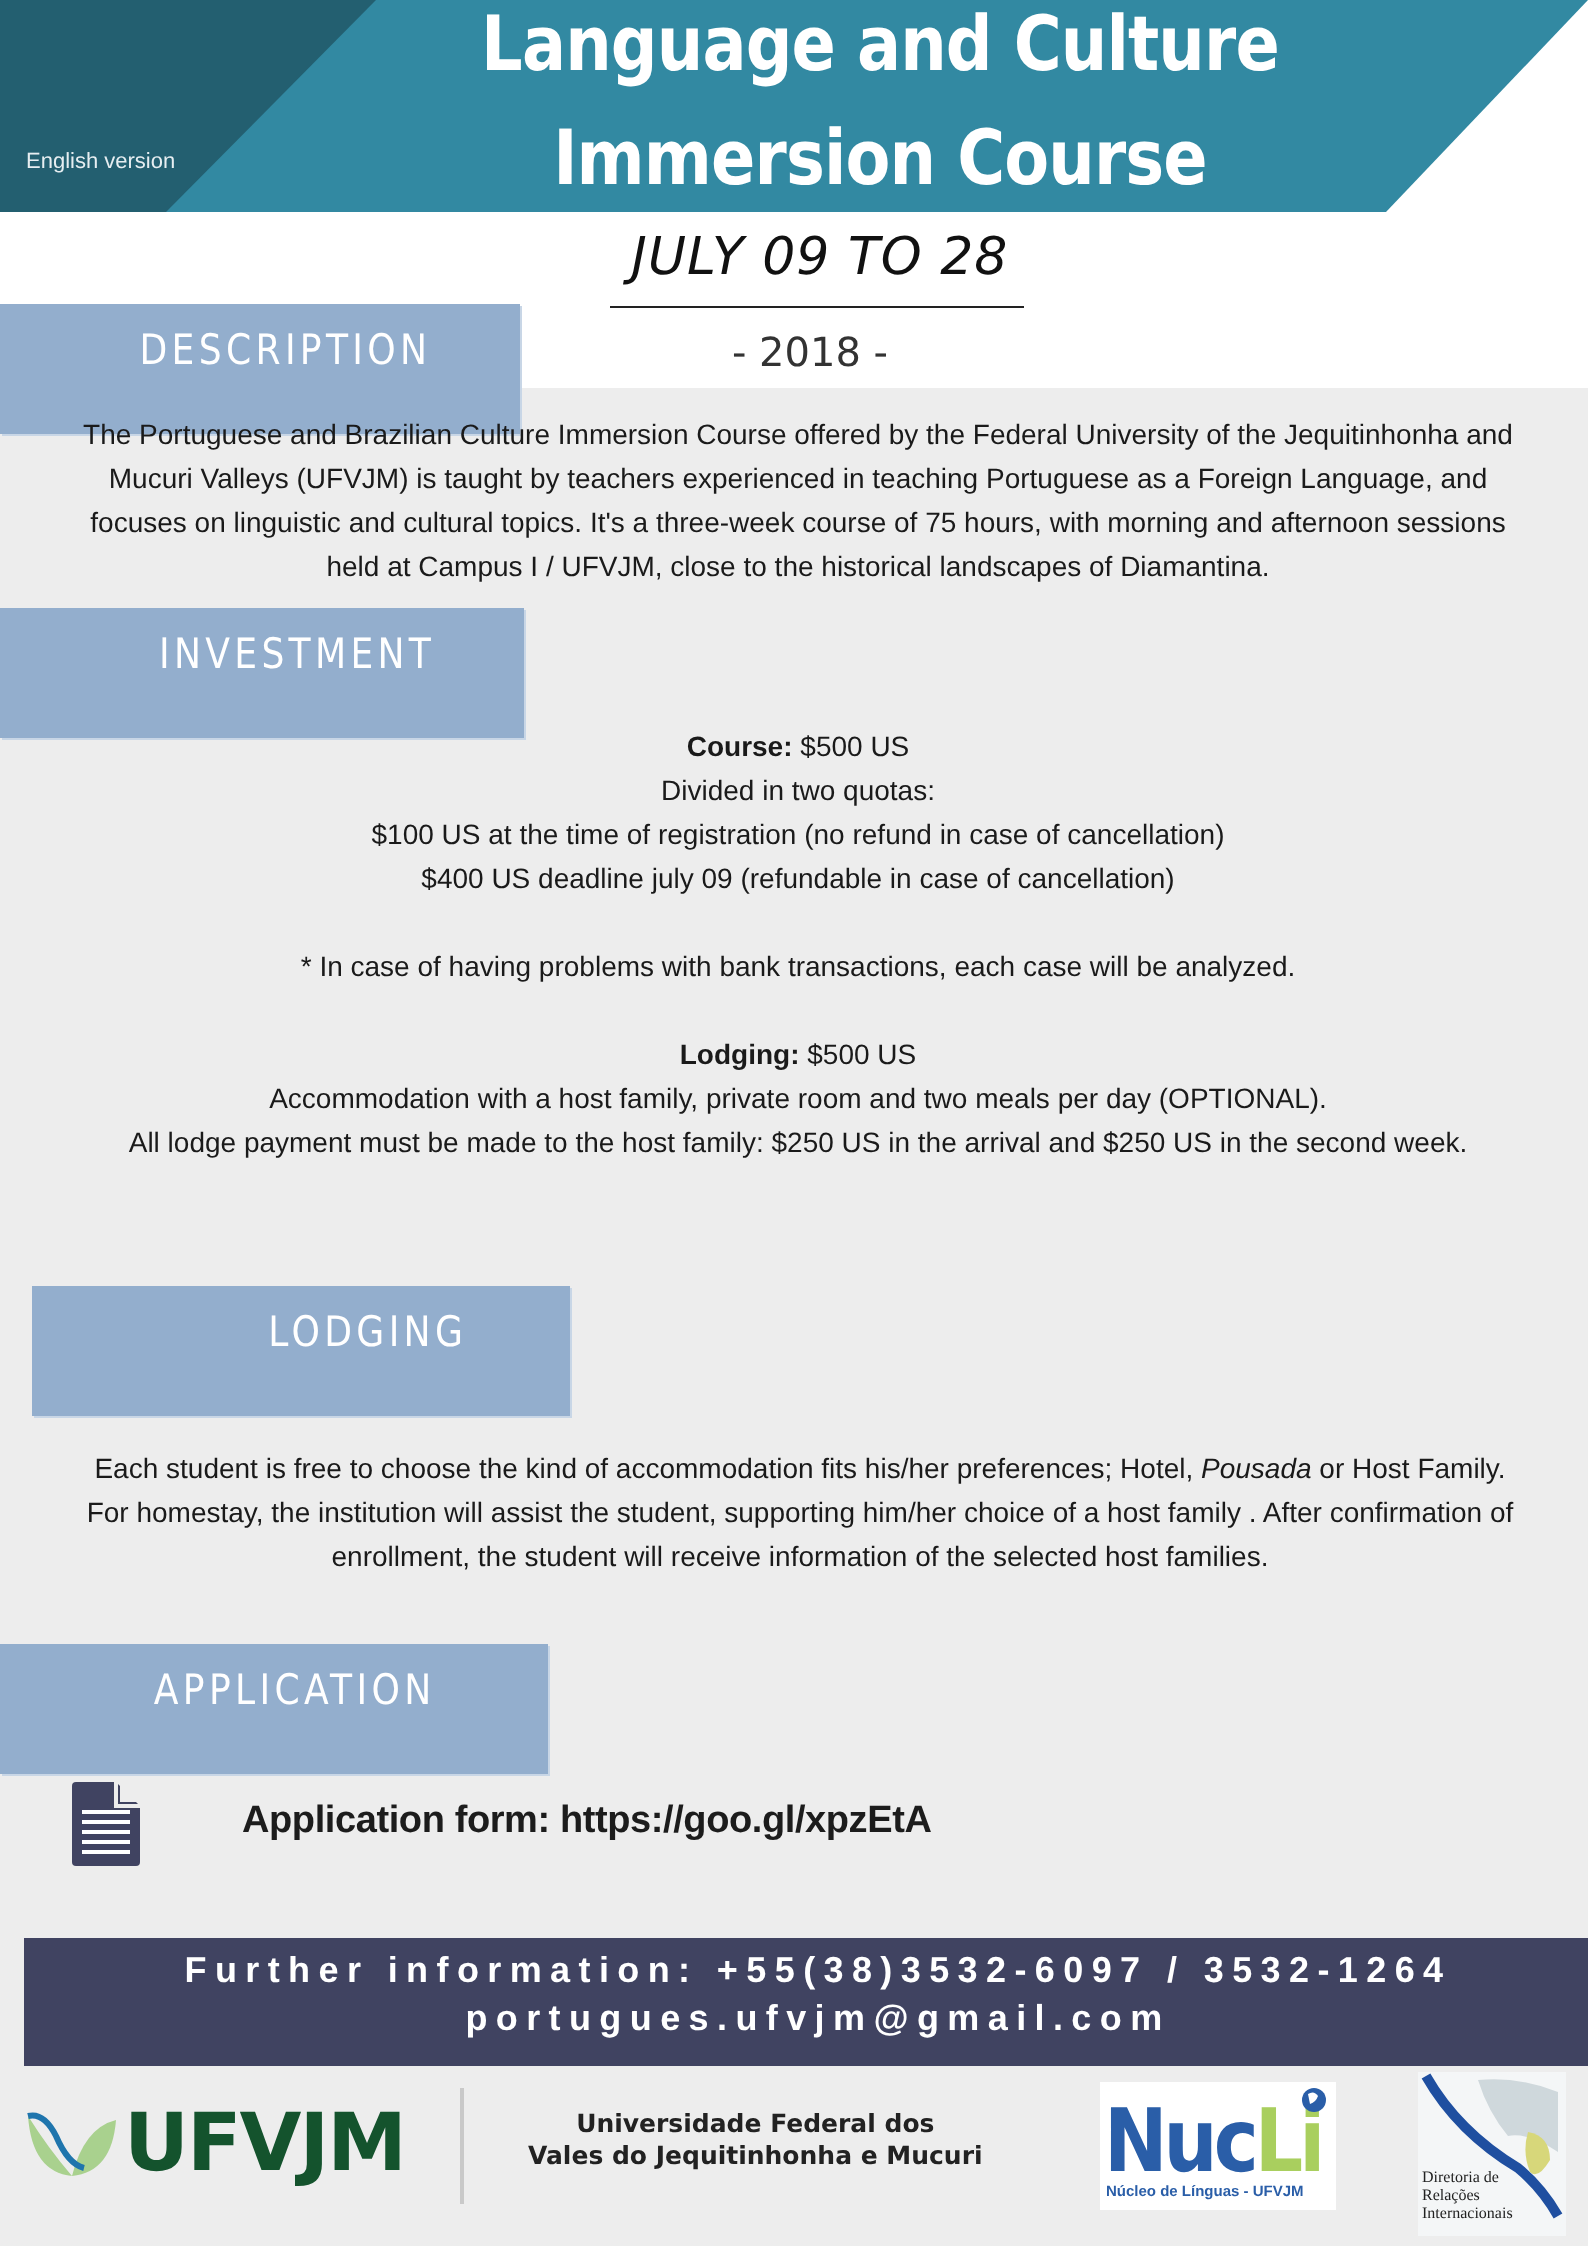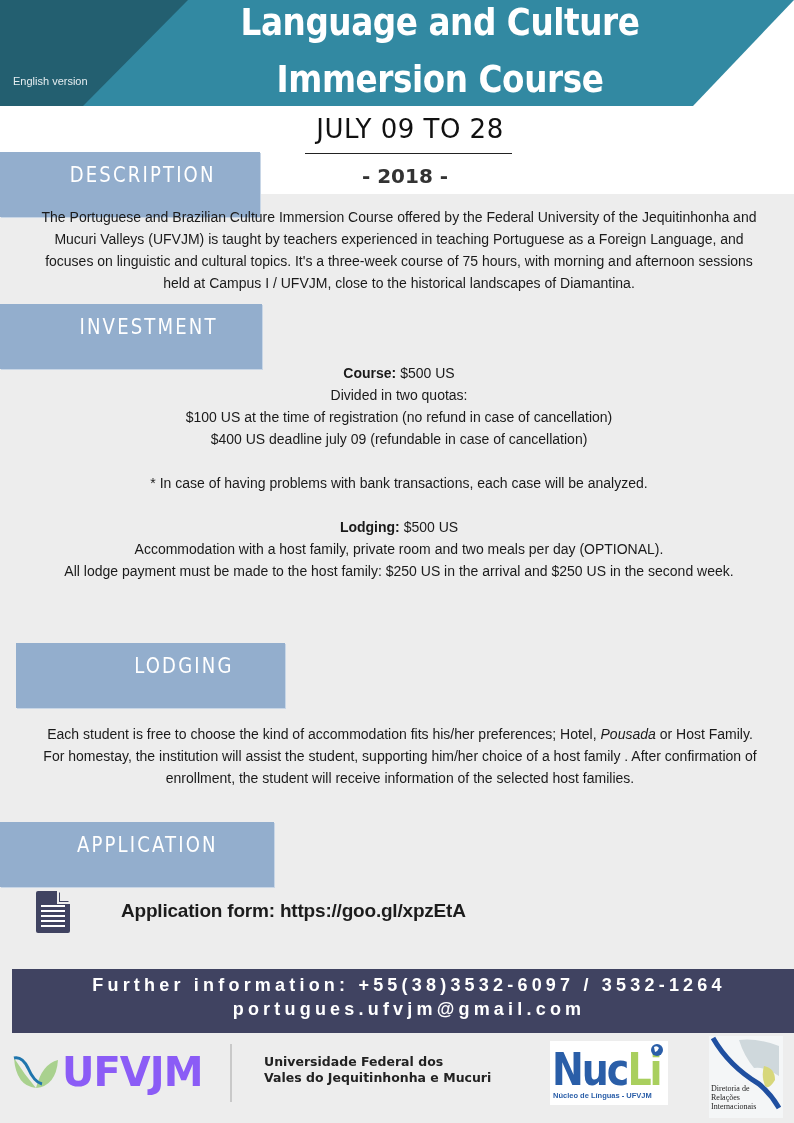--- a/index.html
+++ b/index.html
@@ -22,25 +22,26 @@
     transform: scaleX(0.86); transform-origin: center;
   }
   .title.l1 { top: 0px; }
   .title.l2 { top: 57px; }
 
   #white-top { left: 0; top: 106px; width: 794px; height: 88px; background: #ffffff; }
   .dates {
     left: 290px; width: 240px; top: 114px; text-align: center;
     font-size: 26px; color: #111; letter-spacing: 0.5px;
     font-family: "DejaVu Sans", sans-serif;
+    font-style: italic;
   }
   .dates-rule { left: 305px; top: 153px; width: 207px; height: 1px; background: #222; }
   .year {
     left: 330px; width: 150px; top: 164px; text-align: center;
-    font-size: 20px; color: #333; font-weight: 700;
+    font-size: 20px; color: #333; font-weight: 400;
     font-family: "DejaVu Sans", sans-serif;
   }
 
   
   .tab {
     left: 0; height: 65px; background: #93aecd;
     box-shadow: 1px 1px 0 #c8d6e6;
   }
   .tab span {
     position: absolute; right: 44px; top: 11px;
@@ -69,27 +70,27 @@
     color: #ffffff; text-align: center; font-weight: bold;
   }
   #footer .line { position: absolute; left: 0; width: 794px; font-size: 18px; letter-spacing: 4.2px; }
   #footer .l1 { top: 6px; }
   #footer .l2 { top: 30px; }
 
   
   .ufvjm-logo { left: 12px; top: 1050px; width: 190px; height: 44px; }
   .ufvjm-text {
     position: absolute; left: 50px; top: 0; font-size: 40px; font-weight: bold;
-    color: #8b5cf6; letter-spacing: -1px; font-family: "DejaVu Sans", sans-serif;
+    color: #14532d; letter-spacing: -1px; font-family: "DejaVu Sans", sans-serif;
     line-height: 44px;
   }
   .logo-divider { left: 230px; top: 1044px; width: 2px; height: 58px; background: #c9c9c9; }
   .univ-name {
     left: 264px; top: 1054px; font-size: 12.5px; font-weight: bold; color: #222;
-    line-height: 16px; font-family: "DejaVu Sans", sans-serif;
+    line-height: 16px; font-family: "DejaVu Sans", sans-serif; text-align: center;
   }
   .nucli {
     left: 550px; top: 1041px; width: 118px; height: 64px; background: #ffffff;
   }
   .nucli .nuc {
     position: absolute; left: 2px; top: 4px; font-size: 38px; font-weight: bold;
     color: #2a5ea8; font-family: "DejaVu Sans", sans-serif; letter-spacing: -2px;
     transform: scaleY(1.15); transform-origin: top;
   }
   .nucli .li { color: #a9cf5e; }

